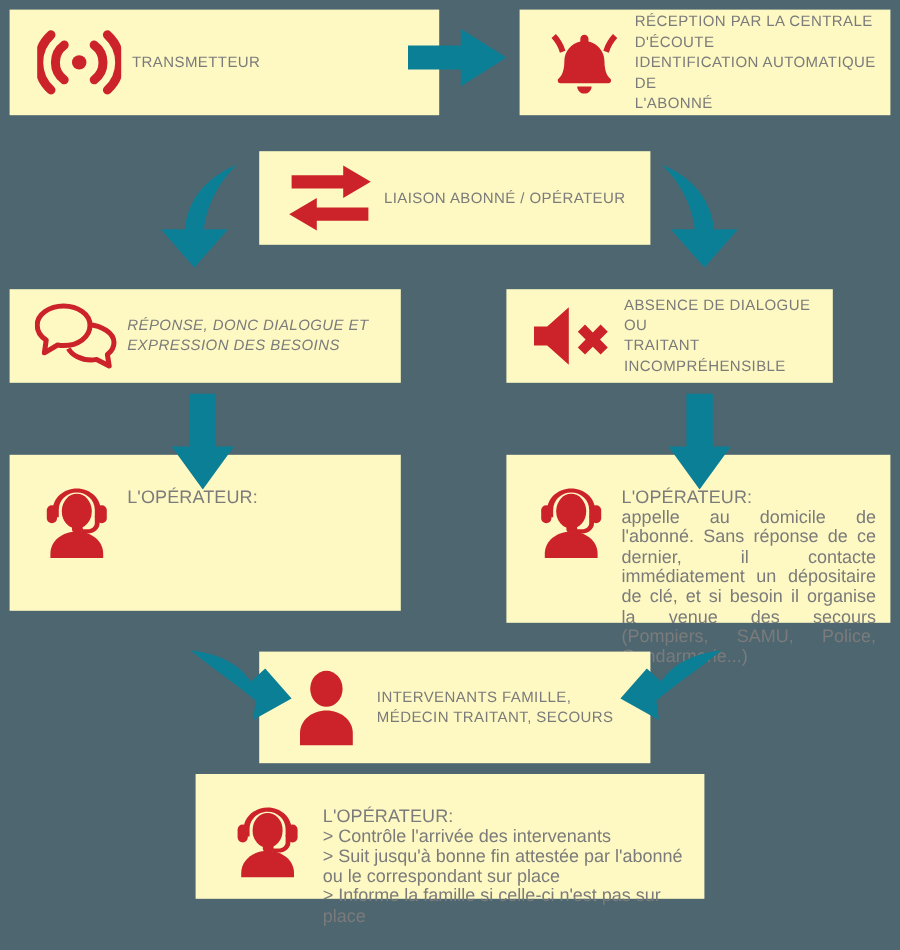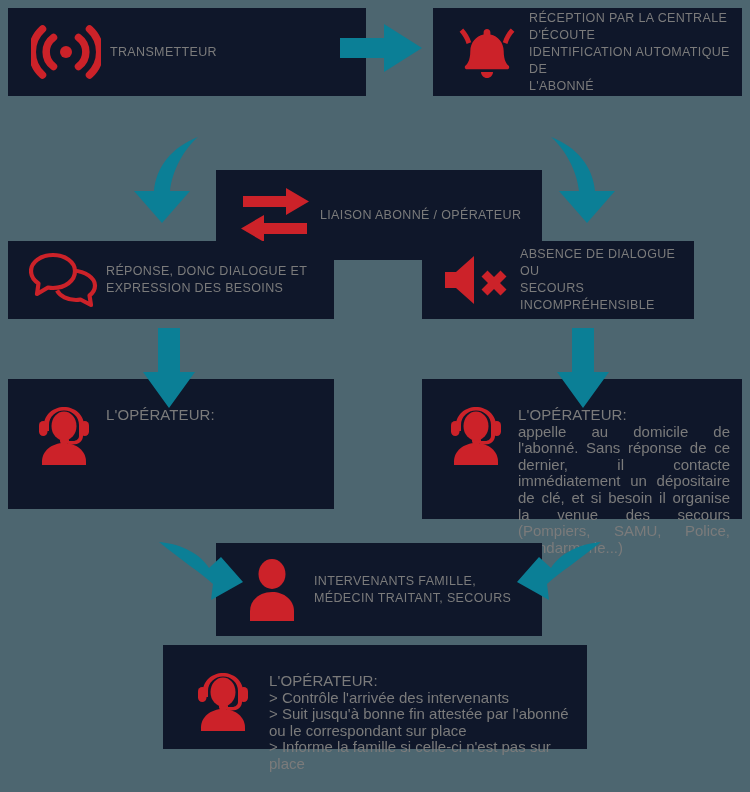--- a/index.html
+++ b/index.html
@@ -13,21 +13,21 @@
   }
   #canvas {
     position: relative;
     width: 750px;
     height: 792px;
     background: #4d6670;
     overflow: hidden;
   }
   .box {
     position: absolute;
-    background: #0f172a;
+    background: #fef9c3;
     box-sizing: border-box;
     display: flex;
     align-items: center;
     z-index: 2;
   }
   .box .ico {
     flex: 0 0 auto;
     display: flex;
     align-items: center;
     justify-content: center;
@@ -57,22 +57,22 @@
   .arrow {
     position: absolute;
     z-index: 3;
     pointer-events: none;
   }
   .arrow svg { display: block; }
 
   
   #box-transmetteur { left: 8px;  top: 8px;   width: 358px; height: 88px; padding: 0 14px; }
   #box-reception    { left: 433px;top: 8px;   width: 309px; height: 88px; padding: 0 12px; }
-  #box-liaison      { left: 216px;top: 126px; width: 326px; height: 90px; padding: 0 14px; margin-top: 44px; }
-  #box-reponse      { left: 8px;  top: 241px; width: 326px; height: 78px; padding: 0 14px; }
+  #box-liaison      { left: 216px;top: 126px; width: 326px; height: 78px; padding: 0 14px; }
+  #box-reponse      { left: 8px;  top: 241px; width: 326px; height: 78px; padding: 0 14px; font-style: italic; }
   #box-absence      { left: 422px;top: 241px; width: 272px; height: 78px; padding: 0 12px; }
   #box-op-left      { left: 8px;  top: 379px; width: 326px; height: 130px; padding: 0 14px; align-items: flex-start; }
   #box-op-right     { left: 422px;top: 379px; width: 320px; height: 140px; padding: 0 12px; align-items: flex-start; }
   #box-intervenants { left: 216px;top: 543px; width: 326px; height: 93px; padding: 4px 14px; }
   #box-op-bottom    { left: 163px;top: 645px; width: 424px; height: 104px; padding: 0 14px; align-items: flex-start; }
 
   #box-op-left .txt, #box-op-right .txt, #box-op-bottom .txt { padding-top: 28px; }
   #box-op-left .ico, #box-op-right .ico, #box-op-bottom .ico { padding-top: 22px; }
 
   
@@ -172,21 +172,21 @@
     <div class="ico" style="width:86px;">
       <svg width="72" height="54" viewBox="0 0 72 54" aria-hidden="true">
         <g fill="#cc2229">
           <path d="M4 19 H15 L33 3 V51 L15 35 H4 Z"></path>
           <path d="M46.5 17.5 L53 24 L59.5 17.5 L65.5 23.5 L59 30 L65.5 36.5 L59.5 42.5 L53 36 L46.5 42.5 L40.5 36.5 L47 30 L40.5 23.5 Z"></path>
         </g>
       </svg>
     </div>
     <div class="txt cap">
       <div>ABSENCE DE DIALOGUE OU</div>
-      <div>SECOURS INCOMPRÉHENSIBLE</div>
+      <div>TRAITANT INCOMPRÉHENSIBLE</div>
     </div>
   </div>
 
   <div class="arrow" id="arrow-down-left">
     <svg width="52" height="80" viewBox="0 0 52 80">
       <path d="M15 0 H37 V44 H52 L26 80 L0 44 H15 Z" fill="#0b7f96"></path>
     </svg>
   </div>
 
   <div class="arrow" id="arrow-down-right">

